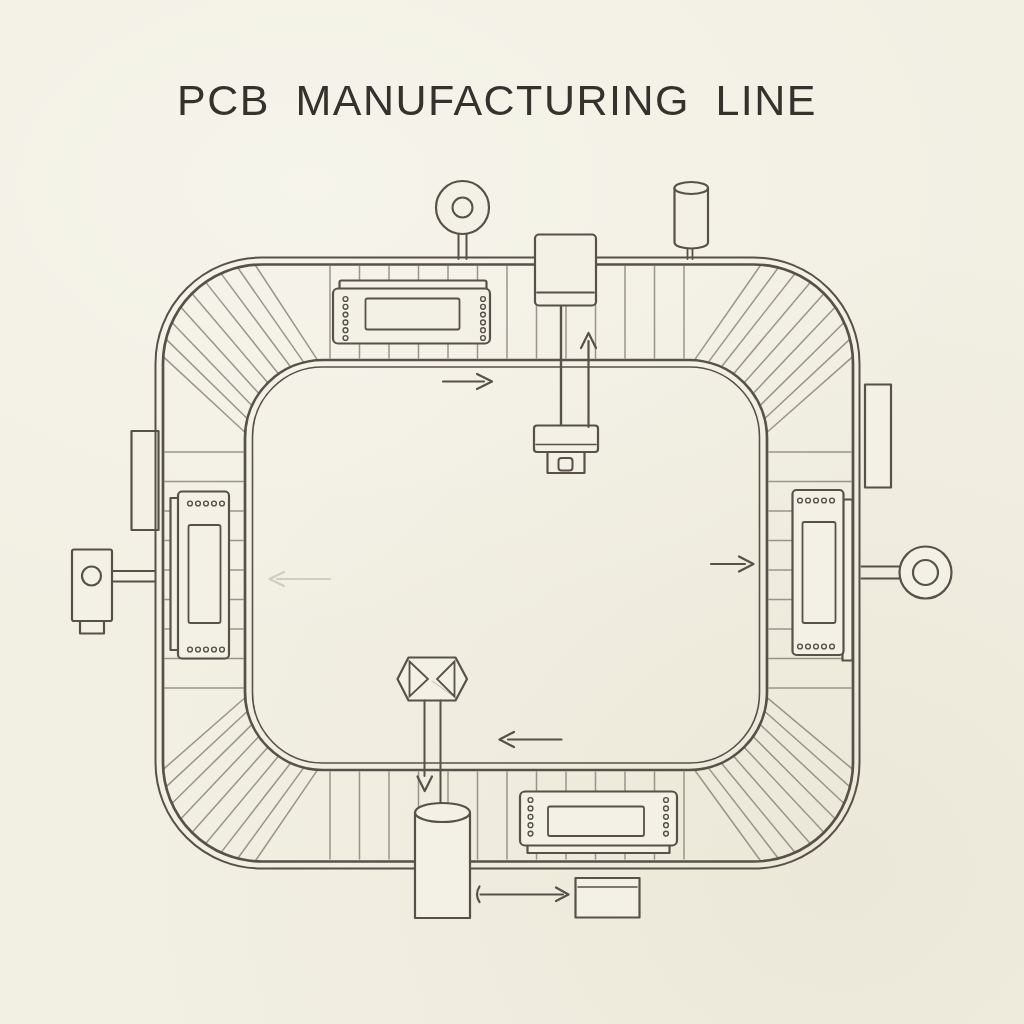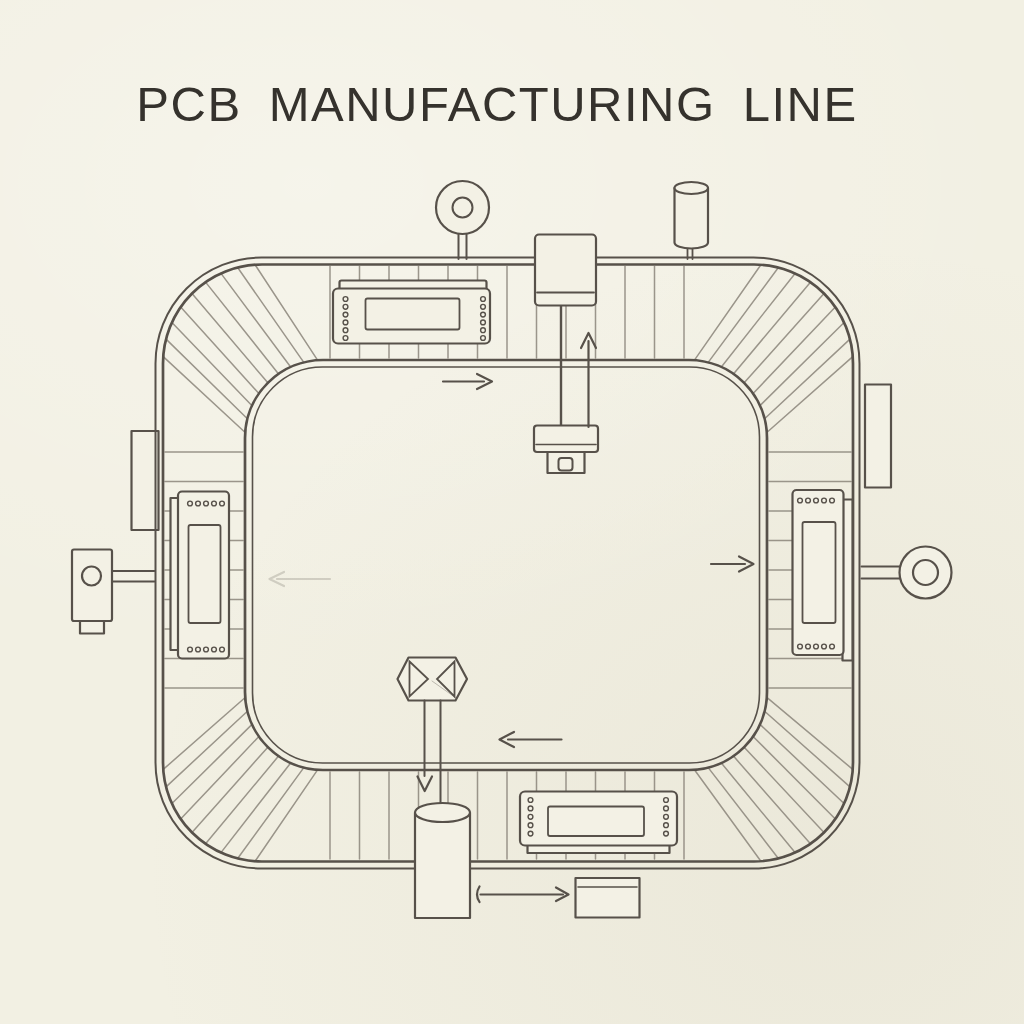--- a/index.html
+++ b/index.html
@@ -9,21 +9,21 @@
   body{width:1024px;height:1024px;background:var(--paper);font-family:"Liberation Sans",sans-serif;}
   .canvas{
     position:relative;width:1024px;height:1024px;overflow:hidden;
     background:
       radial-gradient(1200px 800px at 30% 18%, rgba(255,255,255,.28), rgba(255,255,255,0) 60%),
       radial-gradient(1000px 900px at 82% 85%, rgba(172,162,132,.10), rgba(172,162,132,0) 70%),
       var(--paper);
   }
   .title{
     position:absolute;top:76px;left:497px;transform:translateX(-50%);
-    font-size:49px;font-weight:400;letter-spacing:1.5px;word-spacing:12px;
+    font-size:43px;font-weight:400;letter-spacing:1.5px;word-spacing:12px;
     color:var(--title-ink);white-space:nowrap;
   }
   svg{position:absolute;left:0;top:0;}
   .e{fill:none;stroke:var(--ink);stroke-linecap:round;}
   .f{fill:var(--paper-fill);stroke:var(--ink);stroke-width:2.2;stroke-linejoin:round;stroke-linecap:round;}
   .n{fill:none;stroke:var(--ink);stroke-width:2.2;stroke-linecap:round;stroke-linejoin:round;}
   .t{fill:none;stroke:var(--ink-light);stroke-width:1.5;stroke-linecap:round;opacity:.85;}
   .dot{fill:none;stroke:var(--ink);stroke-width:1.4;}
 </style>
 </head>

